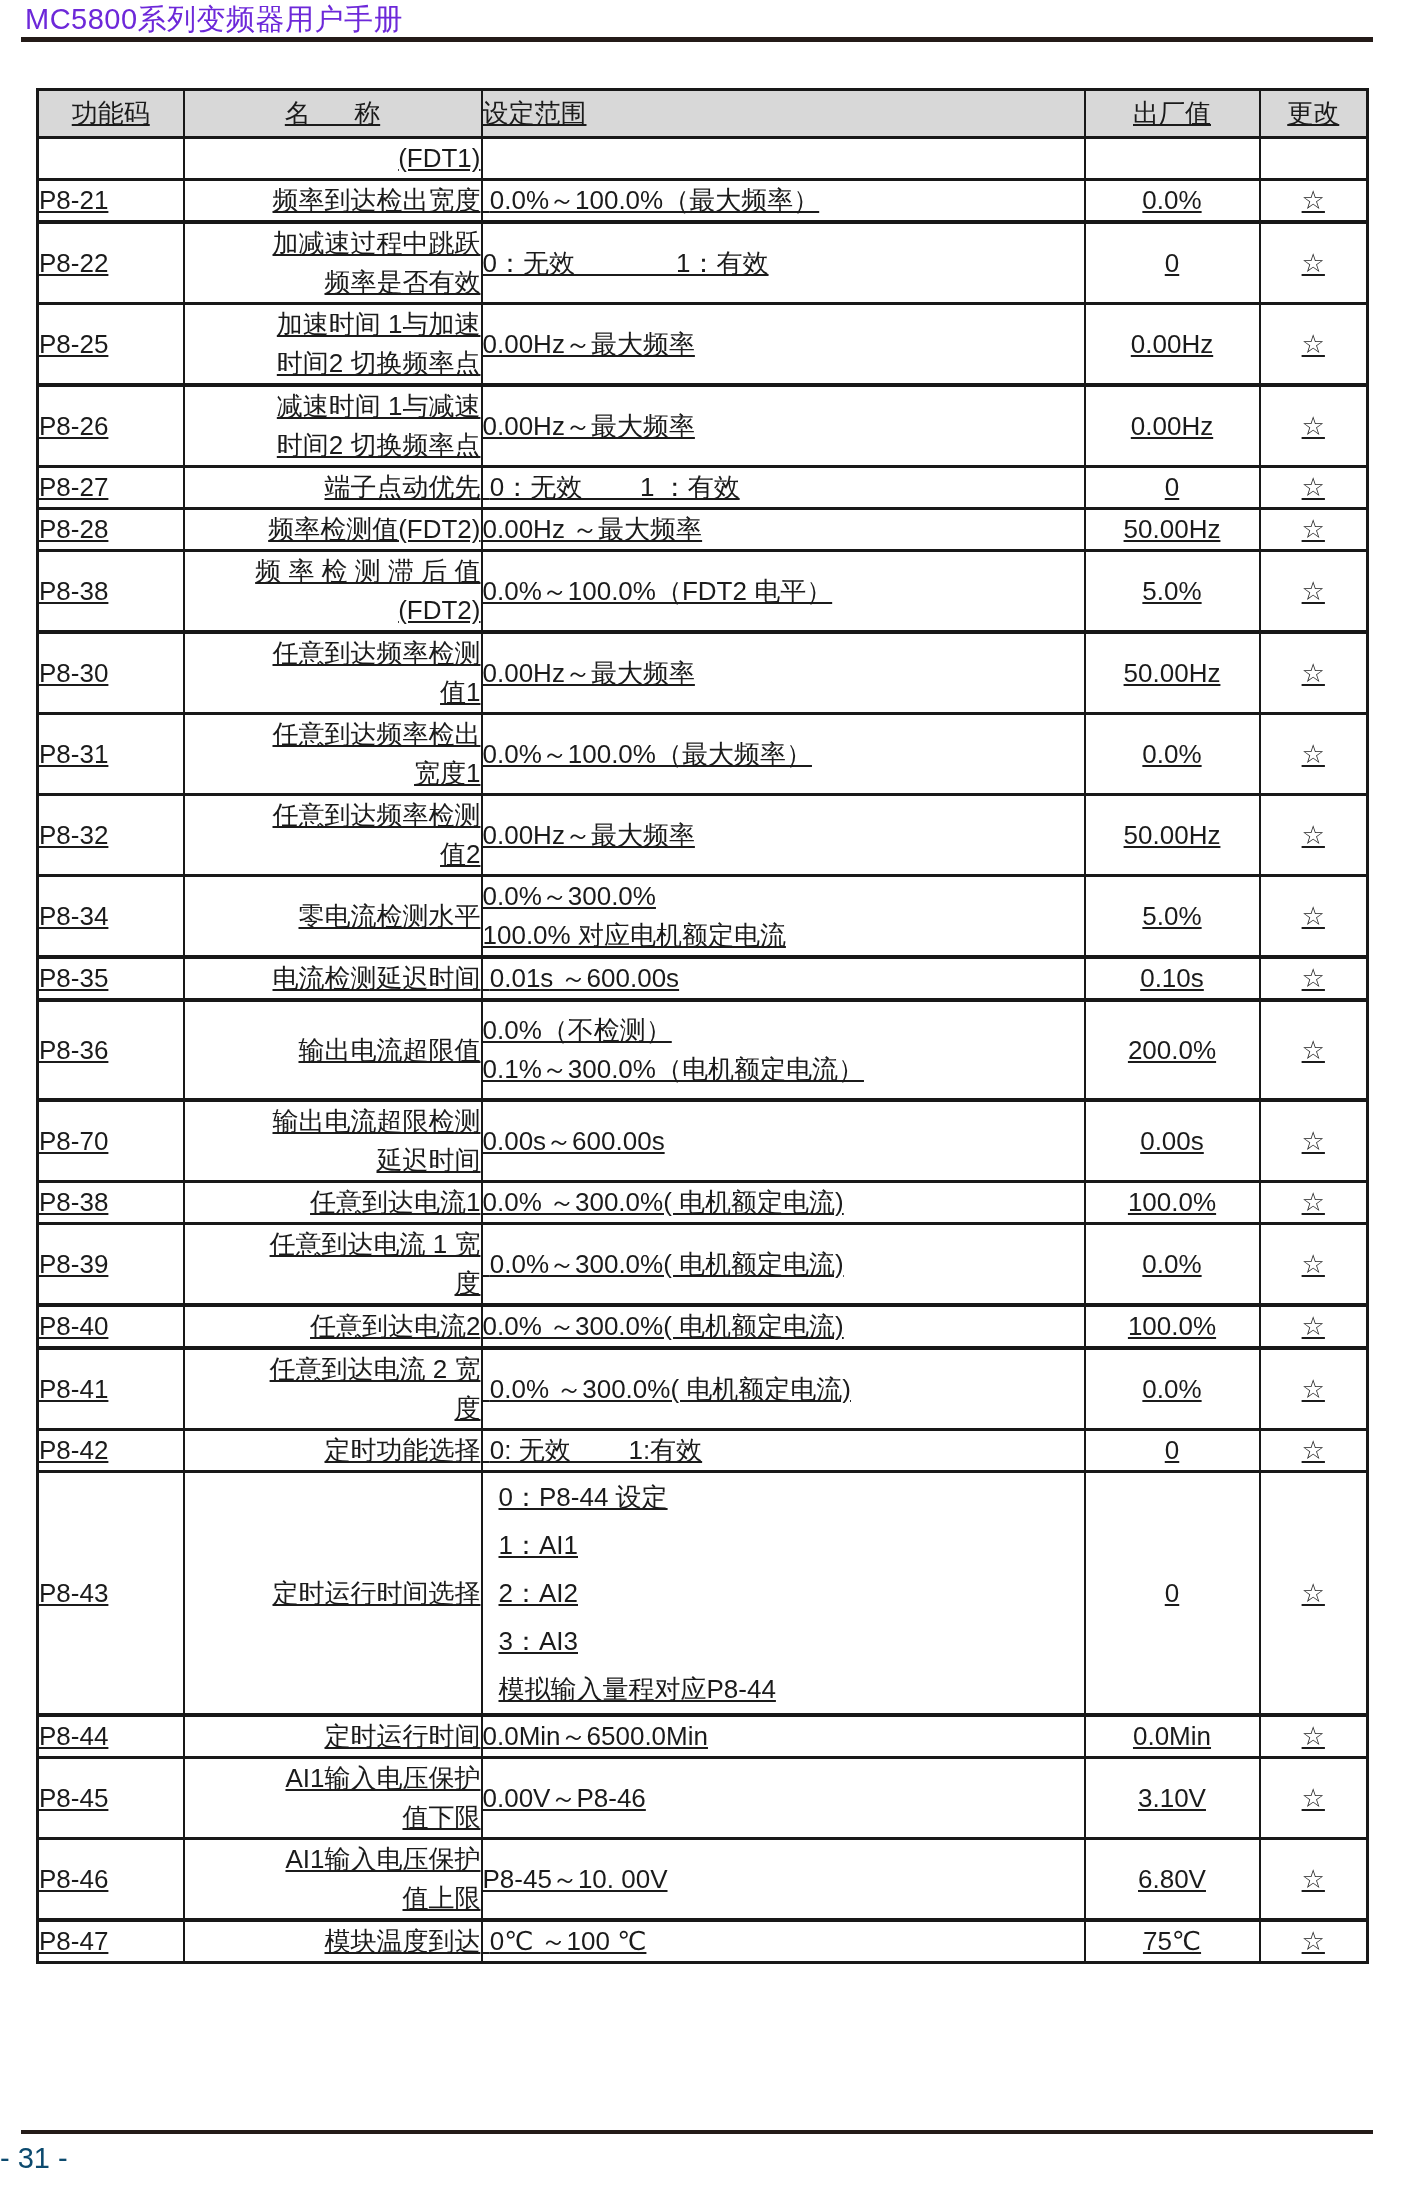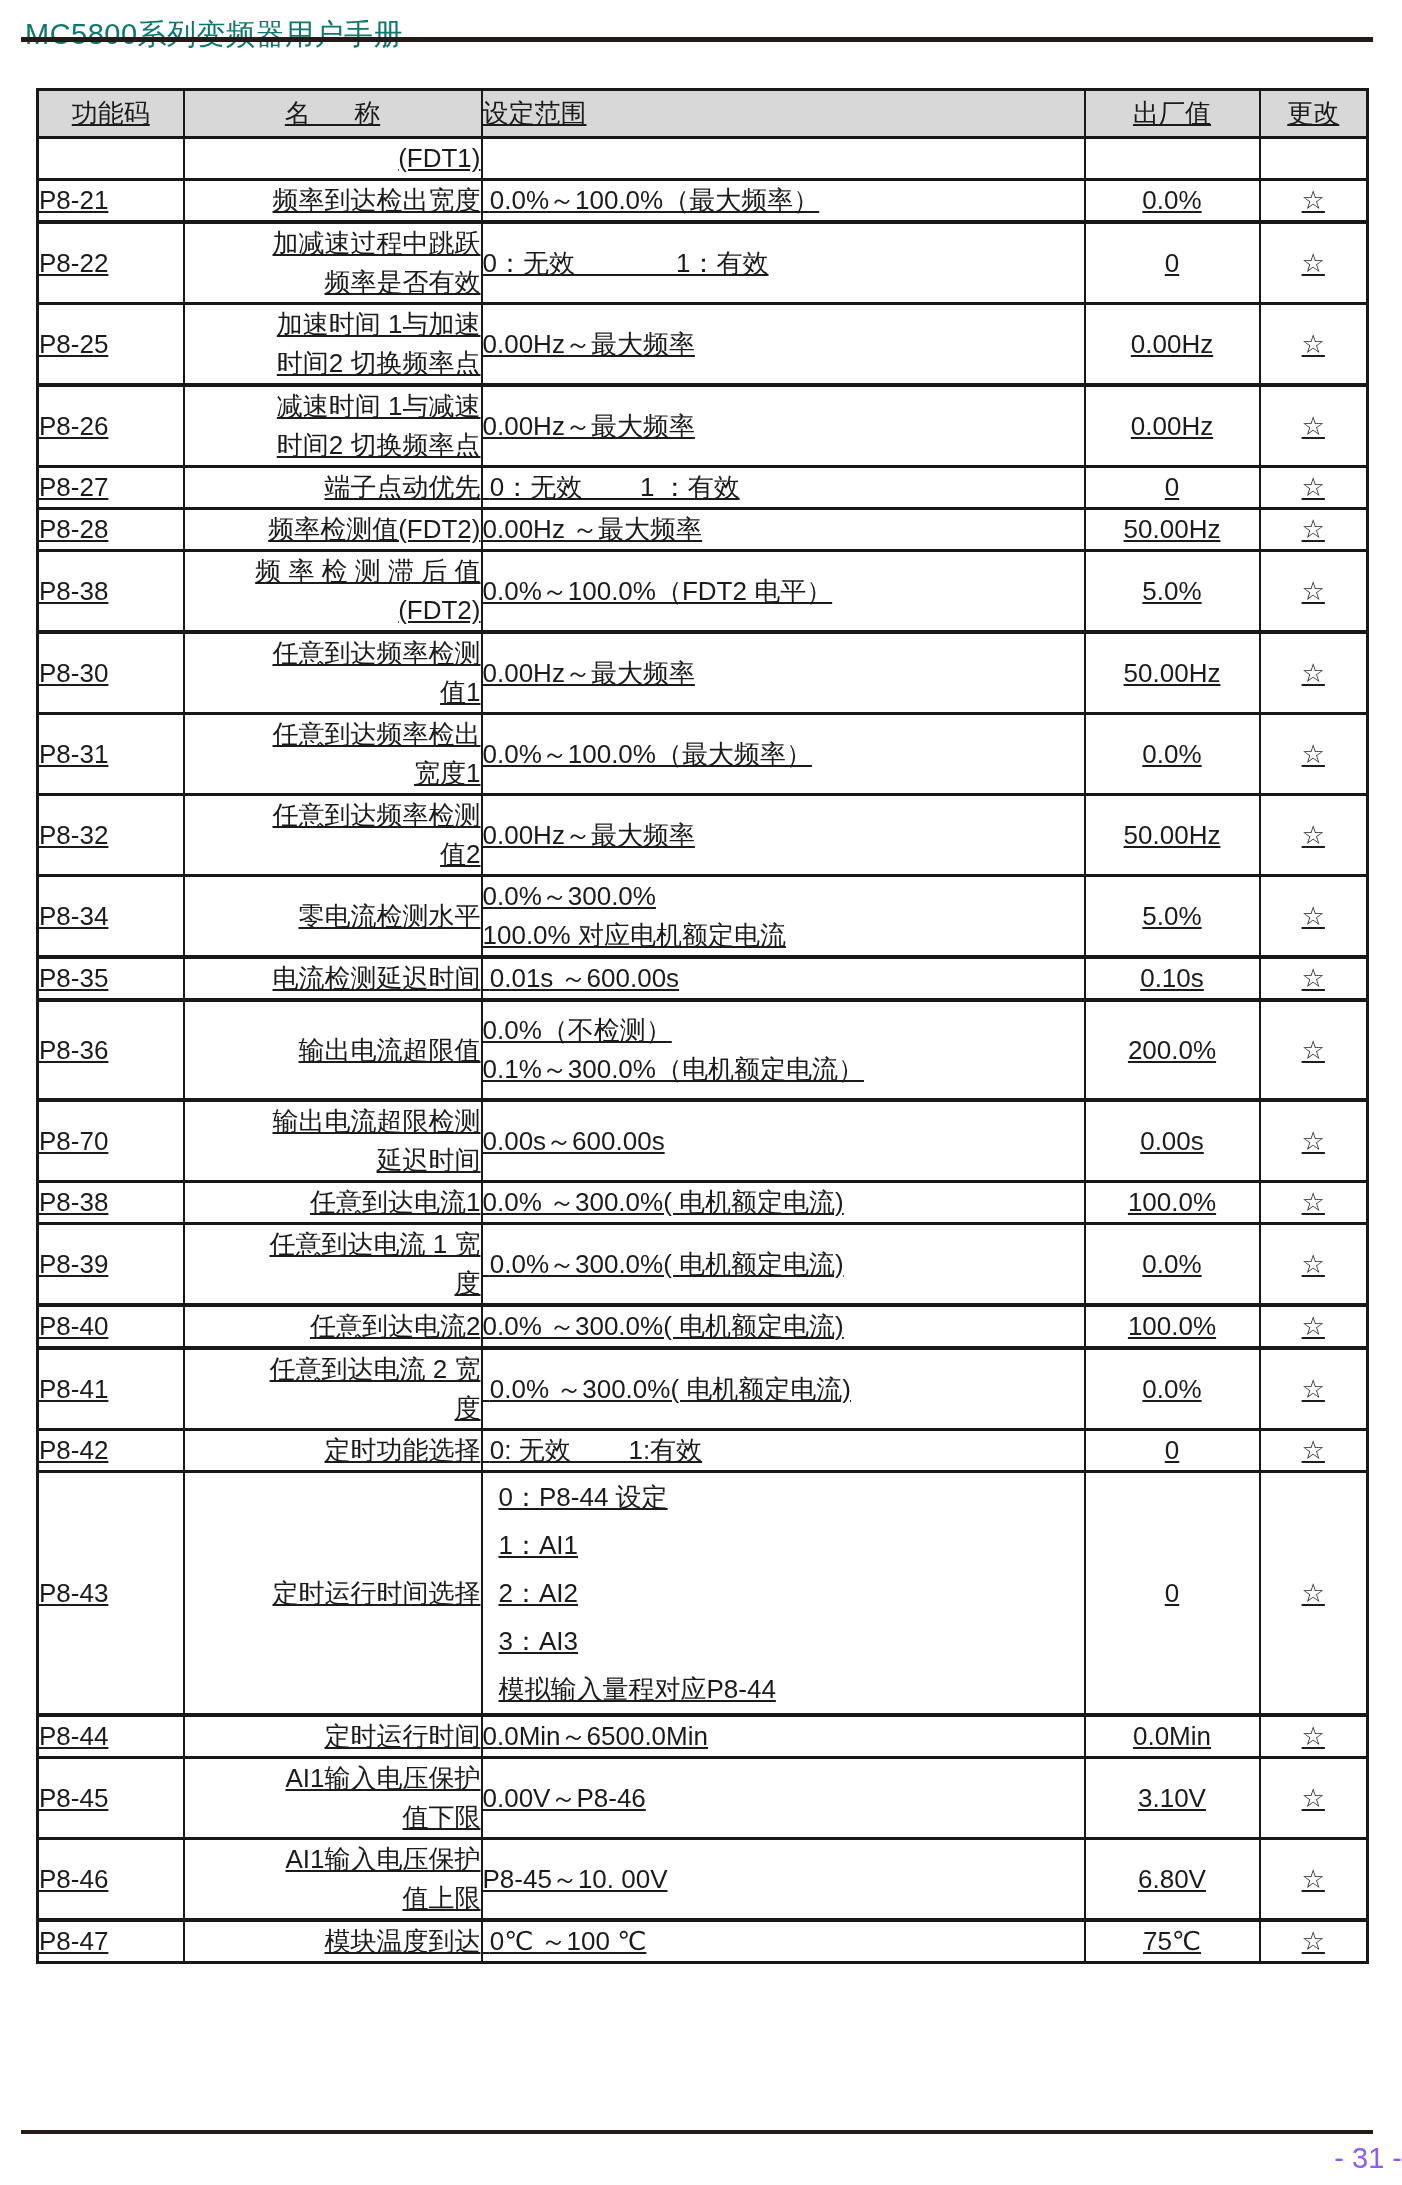--- a/index.html
+++ b/index.html
@@ -6,21 +6,21 @@
   body{
     width:1402px;height:2185px;position:relative;overflow:hidden;
     font-family:"Liberation Sans","DejaVu Sans",sans-serif;
     color:#1b1b1b;
   }
   .page{position:absolute;inset:0;}
 
   
   .doc-title{
     position:absolute;left:25px;top:2px;
-    font-size:29px;line-height:34px;letter-spacing:0.5px;color:#0f766e;margin-top:15px;
+    font-size:29px;line-height:34px;letter-spacing:0.5px;color:#6d28d9;
   }
   .title-rule{
     position:absolute;left:21px;top:37px;width:1352px;height:5px;
     background:#241b18;
   }
 
   
   table.param{
     position:absolute;left:36px;top:88px;width:1330px;
     border-collapse:collapse;table-layout:fixed;text-decoration:underline;
@@ -69,21 +69,21 @@
   tr.row-p8-35 td,tr.row-p8-36 td,tr.row-p8-39 td,tr.row-p8-40 td,
   tr.row-p8-43 td,tr.row-p8-46 td{border-bottom-width:4px;}
 
   
   .footer-rule{
     position:absolute;left:21px;top:2130px;width:1352px;height:4px;
     background:#241b18;
   }
   .page-number{
     position:absolute;left:0;top:2142px;width:1402px;
-    text-align:right;font-size:29px;color:#8b5cf6;
+    text-align:left;font-size:29px;color:#0c4a6e;
   }
 </style>
 </head>
 <body>
 
 <div class="page">
 
   <div class="doc-title">MC5800系列变频器用户手册</div>
   <div class="title-rule"></div>
 

